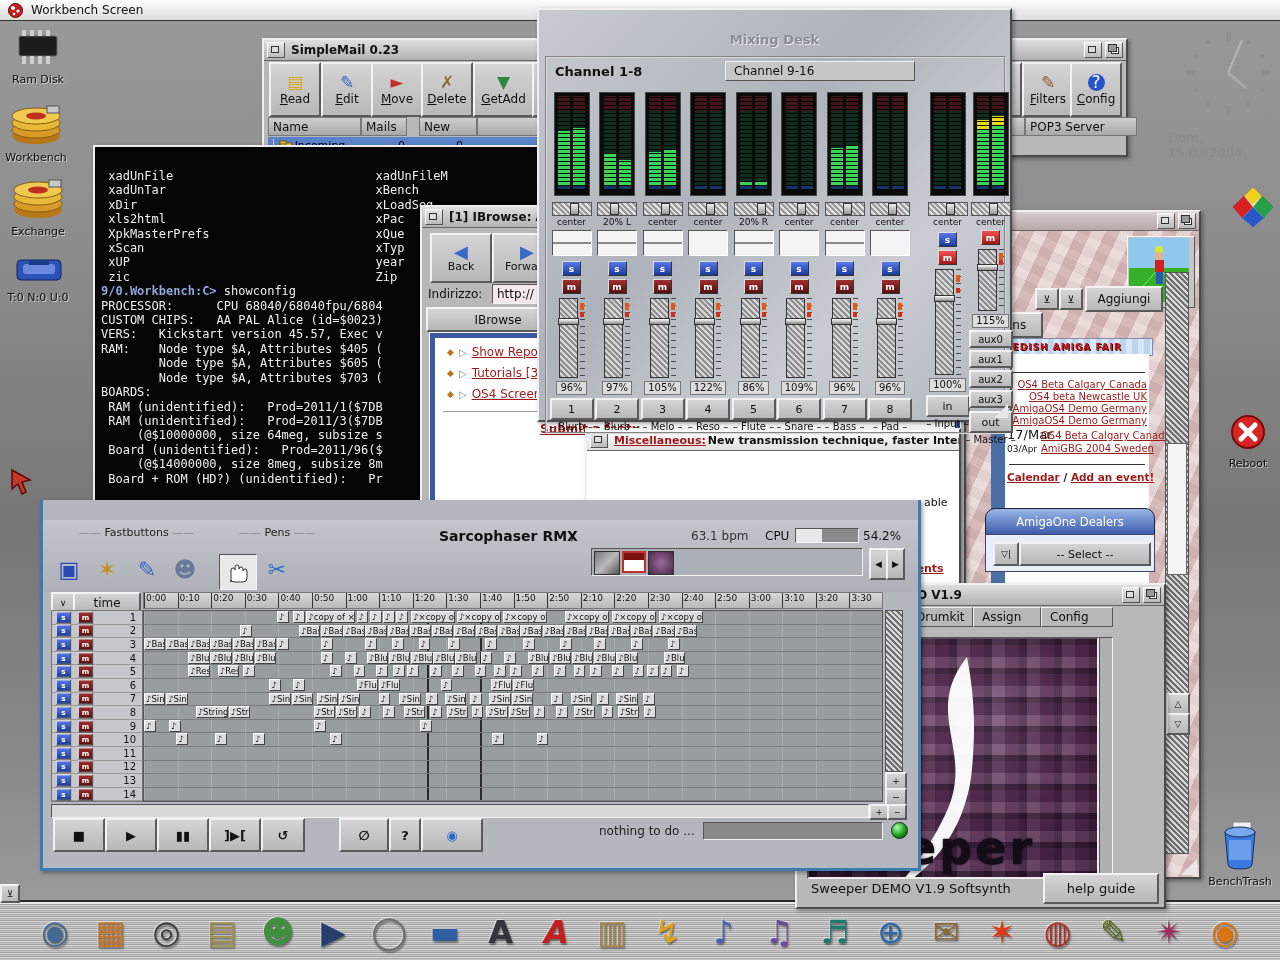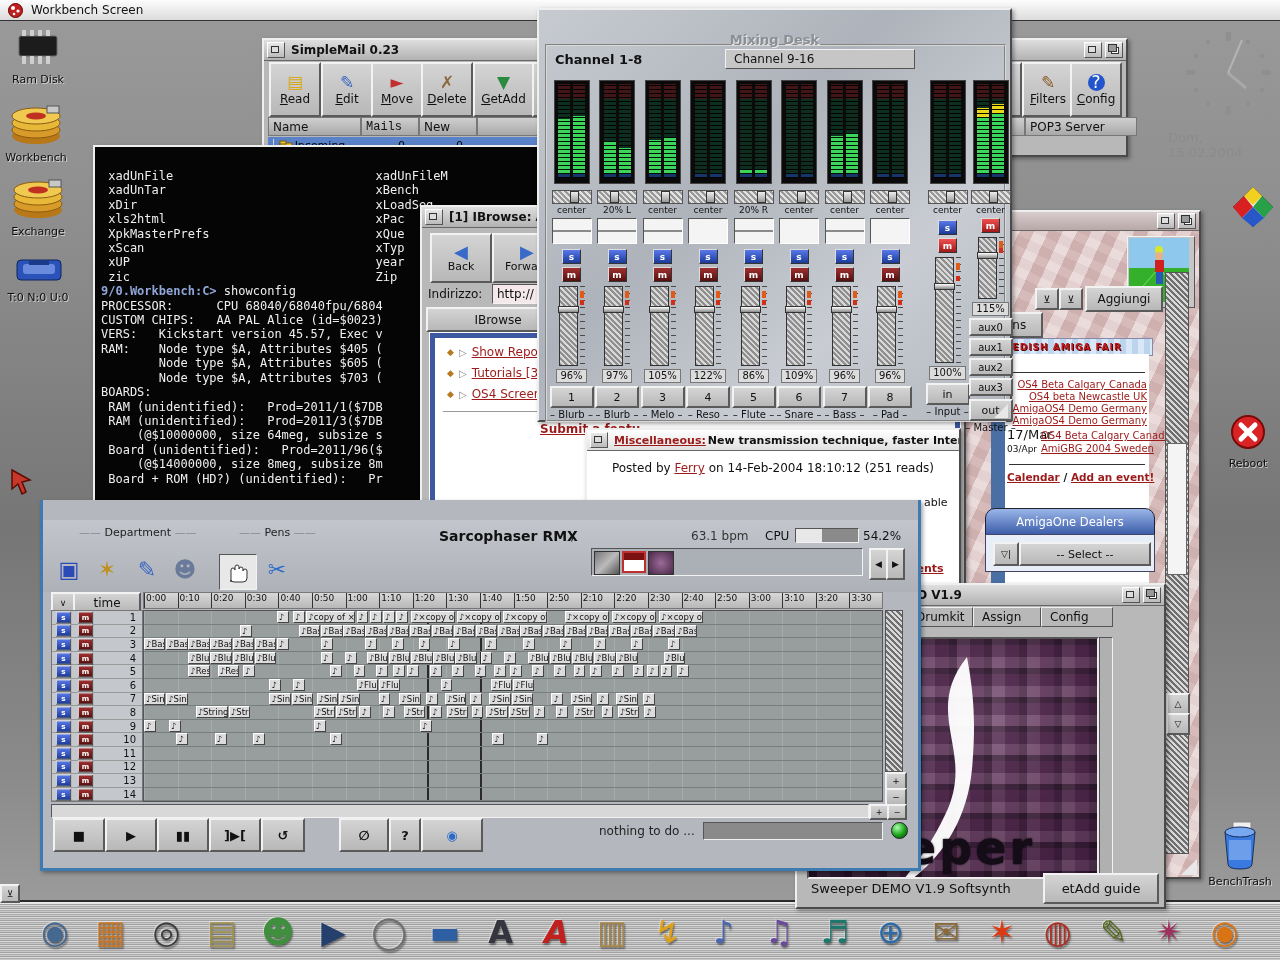--- a/index.html
+++ b/index.html
@@ -30,21 +30,21 @@
   #shell-body{position:absolute;left:0;top:20px;right:0;bottom:0;background:#050505;color:#efefef;
     font-family:"DejaVu Sans Mono",monospace;font-size:12px;line-height:14.4px;white-space:pre;overflow:hidden;padding:2px 0 0 6px;}
   #shell-body .prm{color:#90a6d8;font-weight:bold;}
   
   .smbtn{position:absolute;top:22px;height:51px;flex-direction:column;font-size:12px;gap:1px;}
   .smbtn u{text-decoration:underline;}
   .smico{font-size:17px;line-height:17px;}
   .smhead{position:absolute;top:77px;height:19px;background:linear-gradient(#cfcfcf,#a8a8a8);border:1px solid #777;font-size:12px;display:flex;align-items:center;padding-left:4px;box-sizing:border-box;}
   
   #mixer{background:linear-gradient(135deg,#c7cbd1,#aeb2ba 40%,#c9cdd3 70%,#b0b4bc);}
-  #mixgroup{position:absolute;left:6px;top:34px;width:457px;height:374px;border:2px groove #d8d8d8;}
+  #mixgroup{position:absolute;left:6px;top:46px;width:457px;height:374px;border:2px groove #d8d8d8;}
   #mixlabel{position:absolute;left:50%;top:22px;transform:translateX(-50%);background:transparent;padding:0 6px;color:#8a8f96;font-weight:bold;font-size:13px;text-shadow:1px 1px 0 #e8e8e8;z-index:2;}
   .strip{position:absolute;top:34px;width:45px;display:flex;flex-direction:column;align-items:center;}
   .meter{width:36px;height:104px;background:#0a0a0a;border:1px solid #444;display:flex;gap:3px;justify-content:center;padding-top:3px;box-sizing:border-box;}
   .vu{position:relative;width:12px;height:94px;background:linear-gradient(to top,#16366b 0 4px,#0e2e20 4px 84%,#421517 84% 100%);}
   .vu::after{content:"";position:absolute;inset:0;background:repeating-linear-gradient(to top,rgba(0,0,0,.95) 0 1px,transparent 1px 4px);}
   .vu .fill{position:absolute;left:0;right:0;bottom:4px;background:#3bd55a;}
   .vu.yel .fill{background:linear-gradient(to top,#3bd55a 0 86%,#e8d818 86% 100%);}
   .pan{position:relative;width:38px;height:12px;margin-top:6px;border:1px solid #555;background:repeating-linear-gradient(45deg,#9a9a9a 0 2px,#e2e2e2 2px 4px);}
   .pan i{position:absolute;top:0;width:7px;height:10px;background:linear-gradient(#eee,#999);border:1px solid #333;}
   .panlab{font-size:9px;margin-top:1px;}
@@ -266,21 +266,21 @@
           <span class="smico" style="color: rgb(138, 90, 42);">✎</span>
           <span><u>F</u>ilters</span>
         </div>
         <div class="btn smbtn" style="left: 806px; width: 48px;">
           <span class="smico" style="color: rgb(255, 255, 255); background: rgb(34, 85, 204); border-radius: 50%; width: 17px; text-align: center;">?</span>
           <span><u>C</u>onfig</span>
         </div>
       </div>
     <div id="sm-heads">
         <div class="smhead" style="left: 4px; width: 93px;">Name</div>
-        <div class="smhead" style="left: 97px; width: 58px; font-family: Liberation Mono, monospace;">Mails</div>
+        <div class="smhead" style="left: 97px; width: 46px;">Mails</div>
         <div class="smhead" style="left: 155px; width: 58px;">New</div>
         <div class="smhead" style="left: 213px; width: 510px;"></div>
         <div class="smhead" style="left: 723px; width: 38px;">ne</div>
         <div class="smhead" style="left: 761px; width: 112px;">POP3 Server</div>
       </div>
     <div class="abs" style="left:4px;top:97px;width:456px;height:16px;background:#5a82c8;display:flex;align-items:center;color:#000;font-size:11px;">
       <span style="color:#dde;padding:0 2px;">└</span>
       <svg width="14" height="11">
           <rect x="1" y="3" width="12" height="7" fill="#e8c23a" stroke="#7a5a10"></rect>
           <rect x="1" y="1" width="6" height="3" fill="#e8c23a" stroke="#7a5a10"></rect>
@@ -440,25 +440,20 @@
   </div>
 
   <div class="win" id="news" style="left:585px;top:428px;width:372px;height:165px;z-index:50;background:#fff;">
     <div class="tbar">
       <span class="gad">
           <i></i>
         </span>
       <span class="ulred" style="font-size:11px;">Miscellaneous:</span>
       <span style="font-size:11px;margin-left:-4px;">New transmission technique, faster Internet</span>
 
-    </div>
-    <div style="text-align:center;margin-top:10px;font-size:12px;">
-      <span>Posted by</span>
-      <span class="ulred">Ferry</span>
-      <span>on 14-Feb-2004 18:10:12 (251 reads)</span>
     </div>
     <div class="abs" style="left:22px;top:86px;width:300px;font-size:11px;text-align:center;">Department of nanoPhotonics from Universidad Politécnica of</div>
     <div class="abs" style="left:337px;top:66px;font-size:11px;">able</div>
     <div class="abs ulred" style="left:318px;top:132px;font-size:11px;font-weight:bold;">ments</div>
   </div>
 
   <div class="win" id="mixer" style="left:537px;top:8px;width:471px;height:410px;z-index:60;">
     <div id="mixlabel">Mixing Desk</div>
     <div id="mixgroup">
       <div class="abs" style="left:8px;top:6px;font-weight:bold;font-size:13px;">Channel 1-8</div>
@@ -761,27 +756,27 @@
     </div>
     <div id="sweep-img">
       <svg width="288" height="238" style="position:absolute;left:0;top:0;">
         <path d="M158 18 C 112 76, 168 112, 136 176 C 122 206, 100 236, 84 252 C 126 230, 158 186, 163 130 C 167 84, 165 56, 158 18 Z" fill="#fff" opacity=".96"></path>
       </svg>
       <div id="sweep-word">sweeper</div>
     </div>
     <div class="abs bvlin" style="left:302px;top:52px;width:12px;height:238px;background:#b0b0b0;"></div>
     <div class="abs" style="left:14px;top:296px;font-size:13px;">Sweeper DEMO V1.9  Softsynth</div>
     <div class="btn abs" style="left:246px;top:288px;width:112px;height:27px;font-size:13px;">
-        <span>etAdd guide</span>
+        <span>help guide</span>
       </div>
   </div>
 
   <div class="win" id="hdrec" style="left:40px;top:500px;width:875px;height:368px;z-index:70;">
     <div id="hd-tool">
-      <span class="grplab" style="left:36px;">Department</span>
+      <span class="grplab" style="left:36px;">Fastbuttons</span>
       <span class="grplab" style="left:196px;">Pens</span>
       <div class="fbico" style="left:10px;color:#2a4ab8;">▣</div>
       <div class="fbico" style="left:48px;color:#c09020;">✶</div>
       <div class="fbico" style="left:88px;color:#3a66c2;">✎</div>
       <div class="fbico" style="left:126px;color:#6a7a9a;">☻</div>
       <div class="fbico bvlin" style="left:176px;width:36px;height:34px;background:#e8e8e8;">
         <svg width="22" height="24">
             <path d="M4 22 V10 q0-2 2-2 t2 2 V7 q0-2 2-2 t2 2 v2 q0-2 2-2 t2 2 v2 q0-2 2-2 t2 2 v7 q0 4-4 4 h-8 q-4 0-4-2z" fill="#fff" stroke="#333"></path>
           </svg>
       </div>

